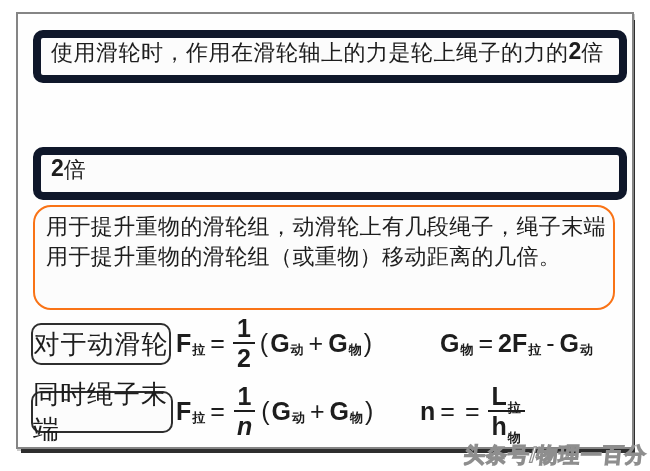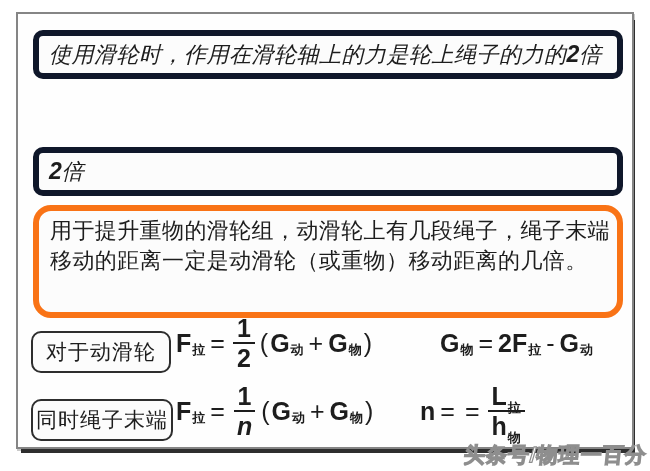--- a/index.html
+++ b/index.html
@@ -2,32 +2,32 @@
 <html><head>
 <meta charset="utf-8">
 <style>
   html,body{margin:0;padding:0;background:#ffffff;}
   body{width:650px;height:471px;position:relative;overflow:hidden;
        font-family:"Liberation Serif","DejaVu Serif",serif;color:#1d1d1d;}
   .frame{position:absolute;left:16px;top:12px;width:614px;height:433px;
          background:#fefefe;border:2px solid #858585;
          box-shadow:3px 6px 0 -2px #2e2e2e, 1px 2px 0 0 #c9c9c9;}
   .strip{position:absolute;left:15px;width:558px;height:37px;
-         border:6px solid #0f172a;border-radius:10px;background:#fcfcfc;
-         display:flex;align-items:center;padding:0 10px;
-         font-size:22px;letter-spacing:0.5px;white-space:nowrap;font-style:italic;}
+         border:8px solid #0f172a;border-radius:10px;background:#fcfcfc;
+         display:flex;padding:0 10px;
+         font-size:22px;letter-spacing:0.5px;white-space:nowrap;}
   .strip .num,.bignum{font-family:"Liberation Sans","DejaVu Sans",sans-serif;
          font-weight:700;font-size:23px;letter-spacing:0;}
   .bigbox{position:absolute;left:15px;top:191px;width:556px;height:91px;
-          border:6px solid #f97316;border-radius:18px;background:#fcfcfc;
+          border:2px solid #f97316;border-radius:18px;background:#fcfcfc;
           padding:5px 11px;font-size:22px;line-height:30px;letter-spacing:0.4px;
           white-space:nowrap;}
   .labelbox{position:absolute;border:2px solid #2e2e2e;border-radius:10px;
           background:#fcfcfc;display:flex;align-items:center;justify-content:center;
-          font-size:21px;letter-spacing:1px;margin-top:8px;}
+          font-size:26px;letter-spacing:1px;}
   .fml{position:absolute;display:flex;align-items:center;
        font-family:"Liberation Sans","DejaVu Sans",sans-serif;
        font-weight:700;font-size:25px;white-space:nowrap;}
   .fml sub{font-size:13px;font-weight:700;vertical-align:baseline;
            position:relative;top:7px;margin-left:1px;
            font-family:"Liberation Serif","DejaVu Serif",serif;}
   .fml .op{font-weight:400;margin:0 5px;}
   .fml .paren{font-weight:400;margin:0 2px;}
   .frac{display:inline-flex;flex-direction:column;align-items:center;
         margin:0 3px;line-height:1.12;}
@@ -51,21 +51,21 @@
   </div>
 
 
   <div class="strip" style="top:133px">
       <span class="num">2</span>
       <span>倍</span>
   </div>
 
   <div class="bigbox">
     <div>用于提升重物的滑轮组，动滑轮上有几段绳子，绳子末端</div>
-    <div>移动的距离一定是动滑轮（或重物）移动距离的几倍。</div>
+    <div>用于提升重物的滑轮组（或重物）移动距离的几倍。</div>
   </div>
 
   <div class="labelbox" style="left:13px;top:309px;width:136px;height:38px">
     <span>对于动滑轮</span>
   </div>
 
   <div class="fml" style="left:158px;top:296px;height:66px">
     <span>F</span>
       <sub>拉</sub>
     <span class="op">=</span>

